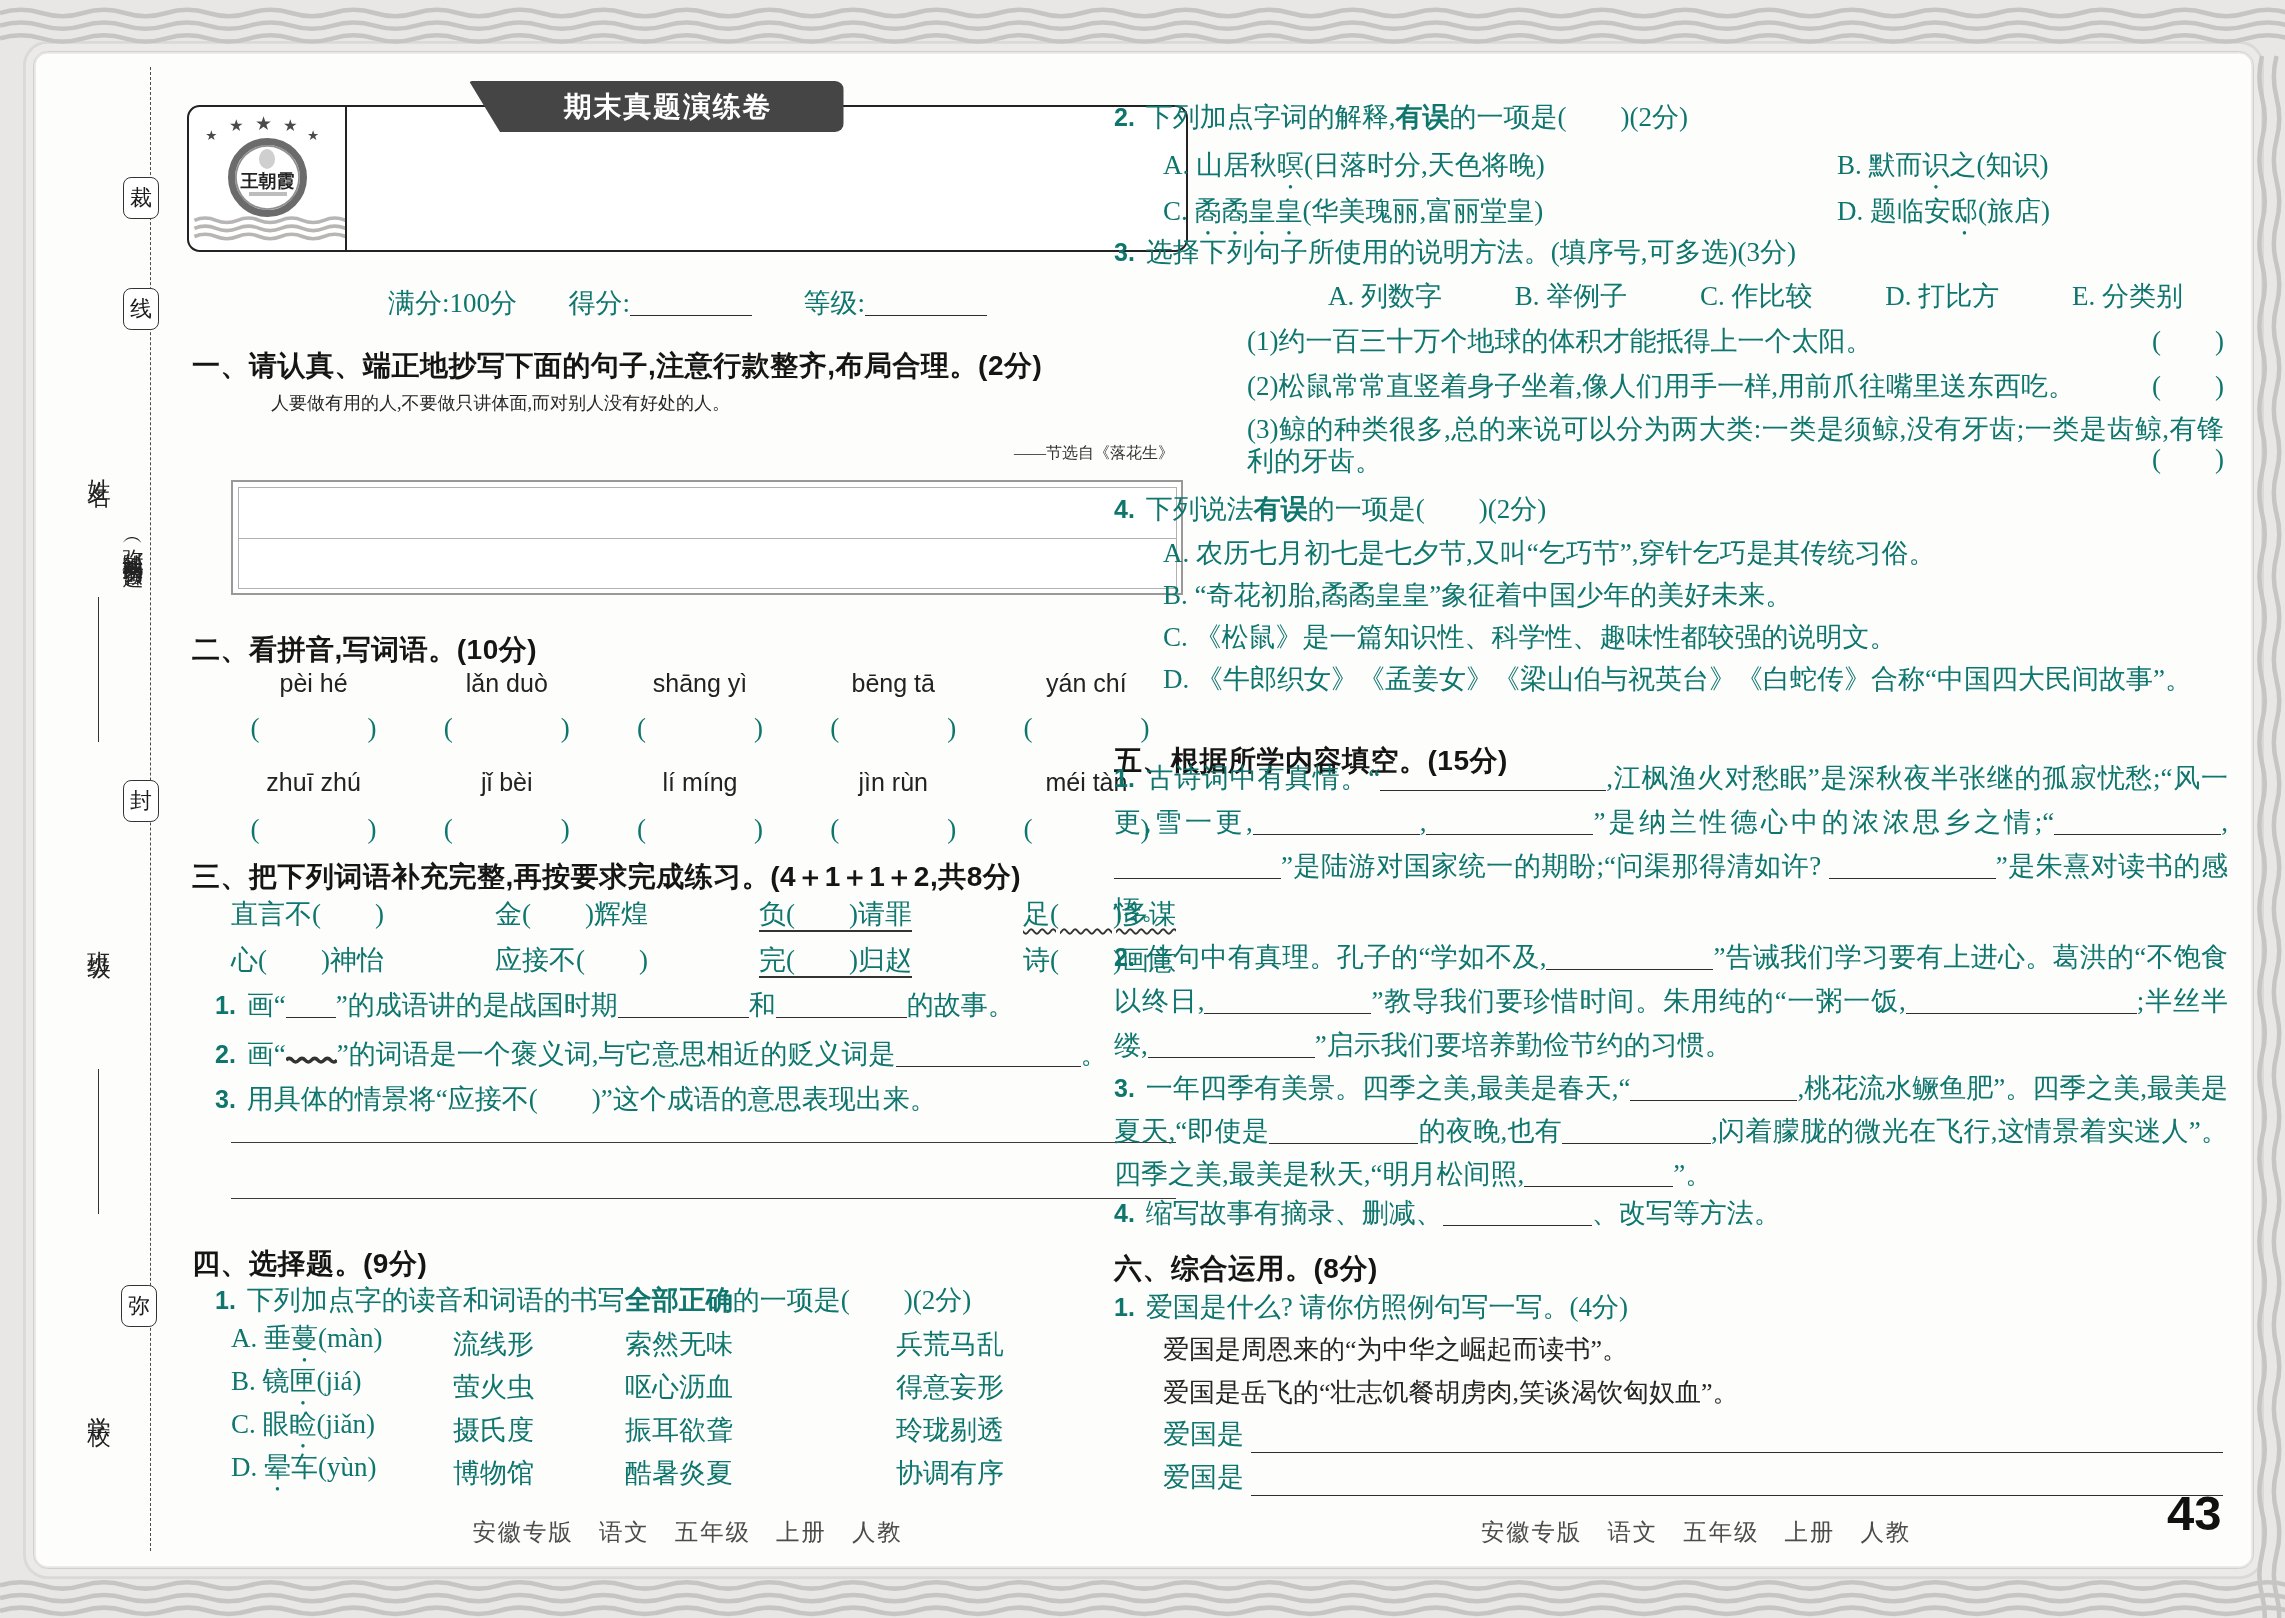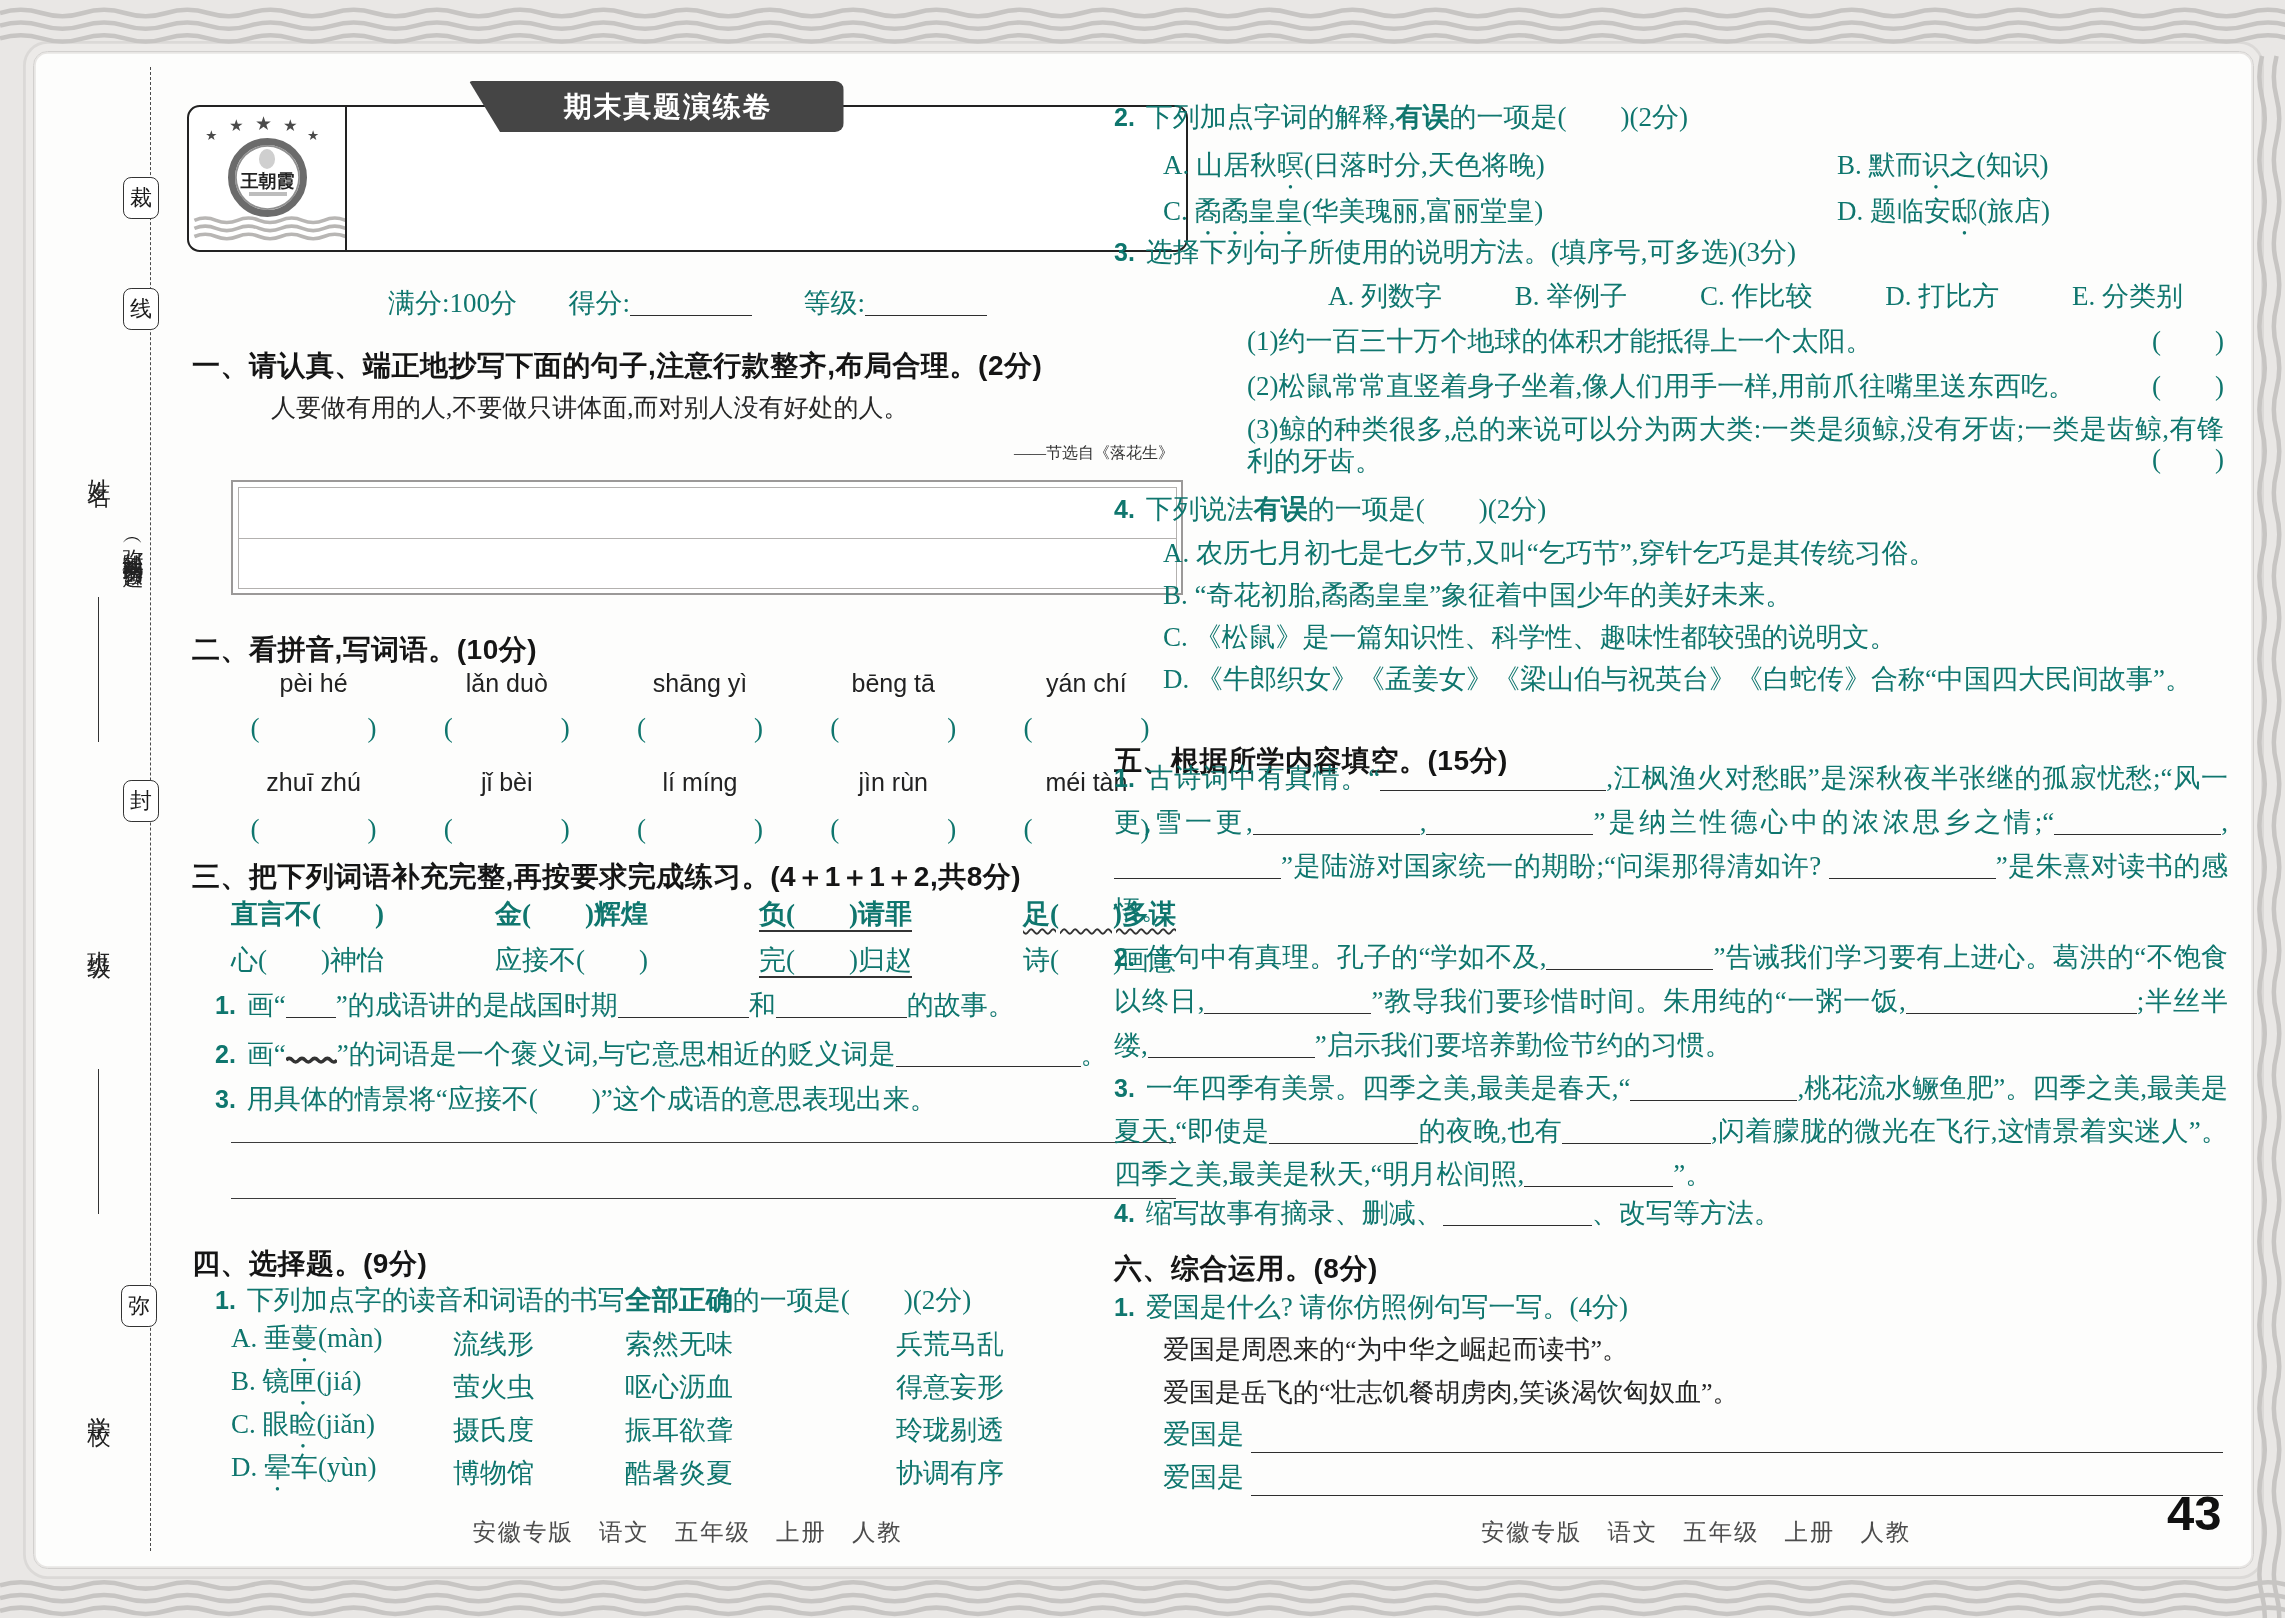--- a/index.html
+++ b/index.html
@@ -123,21 +123,21 @@
 
 <div class="abs txt" style="left:190px;top:286px;width:995px;text-align:center;">
   <span>满分:100分</span>
   <span style="display:inline-block;width:38px;"></span>
   <span>得分:</span><span class="bk" style="width:122px;"></span>
   <span style="display:inline-block;width:38px;"></span>
   <span>等级:</span><span class="bk" style="width:122px;"></span>
 </div>
 
 <div class="abs sec" style="left:192px;top:347px;width:995px;">一、请认真、端正地抄写下面的句子,注意行款整齐,布局合理。(2分)</div>
-<div class="abs kai" style="left:271px;top:391px;font-size:25px;">人要做有用的人,不要做只讲体面,而对别人没有好处的人。</div>
+<div class="abs kai" style="left:271px;top:391px;font-size:18px;">人要做有用的人,不要做只讲体面,而对别人没有好处的人。</div>
 <div class="abs kai" style="left:190px;top:443px;width:984px;text-align:right;font-size:16px;color:#333;">——节选自《落花生》</div>
 <div class="abs copyouter" style="left:231px;top:480px;width:939px;">
   <div class="copyinner">
       <div class="copymid"></div>
     </div>
 </div>
 
 <div class="abs sec" style="left:192px;top:631px;width:995px;">二、看拼音,写词语。(10分)</div>
 <div class="abs" style="left:217px;top:669px;width:966px;">
   <div class="pyrow">
@@ -164,21 +164,21 @@
   <div class="parrow txt" style="margin-top:14.5px;">
     <div>(　　　　)</div>
     <div>(　　　　)</div>
     <div>(　　　　)</div>
     <div>(　　　　)</div>
     <div>(　　　　)</div>
   </div>
 </div>
 
 <div class="abs sec" style="left:192px;top:858px;width:995px;">三、把下列词语补充完整,再按要求完成练习。(4＋1＋1＋2,共8分)</div>
-<div class="abs wordsrow txt" style="left:231px;top:897px;width:945px;font-weight:bold;">
+<div class="abs wordsrow txt" style="left:231px;top:897px;width:945px;">
   <span>直言不(　　)</span>
   <span>金(　　)辉煌</span>
   <span class="usolid">负(　　)请罪</span>
   <span class="uwavy">足(　　)多谋</span>
 </div>
 <div class="abs wordsrow txt" style="left:231px;top:943px;width:945px;">
   <span>心(　　)神怡</span>
   <span>应接不(　　)</span>
   <span class="usolid">完(　　)归赵</span>
   <span>诗(　　)画意</span>

